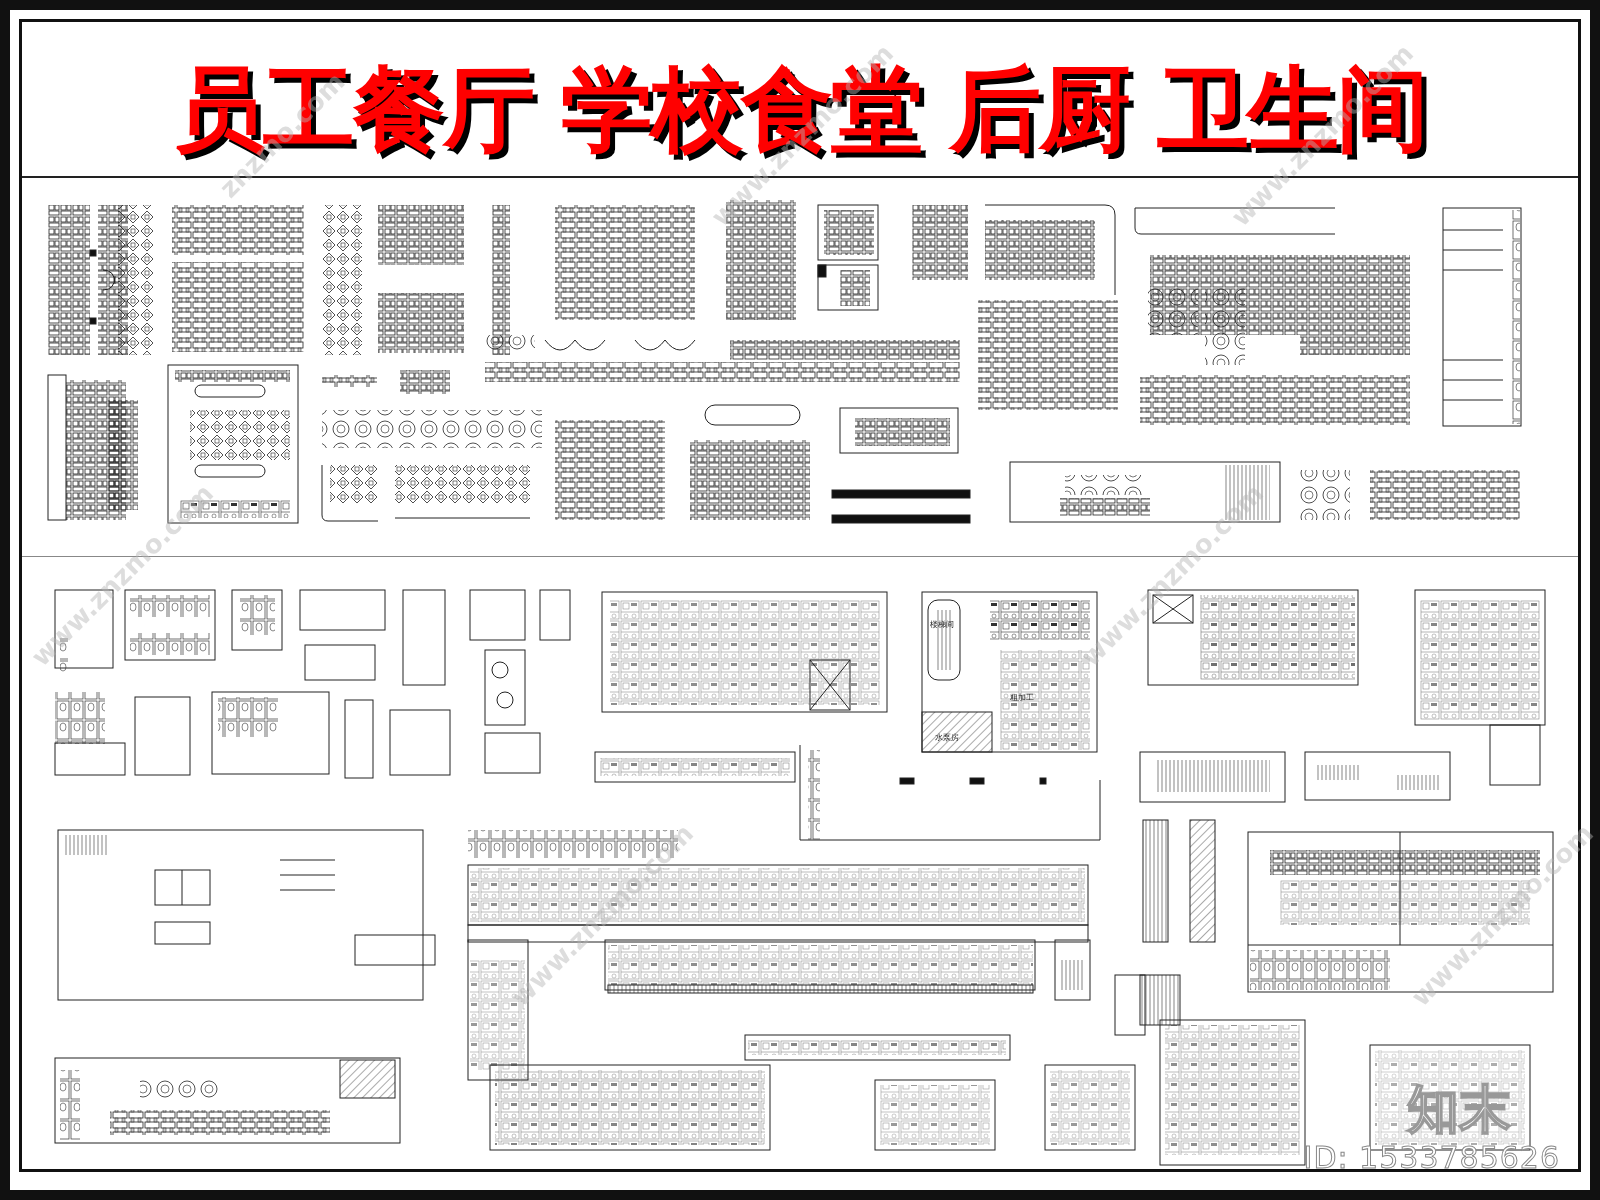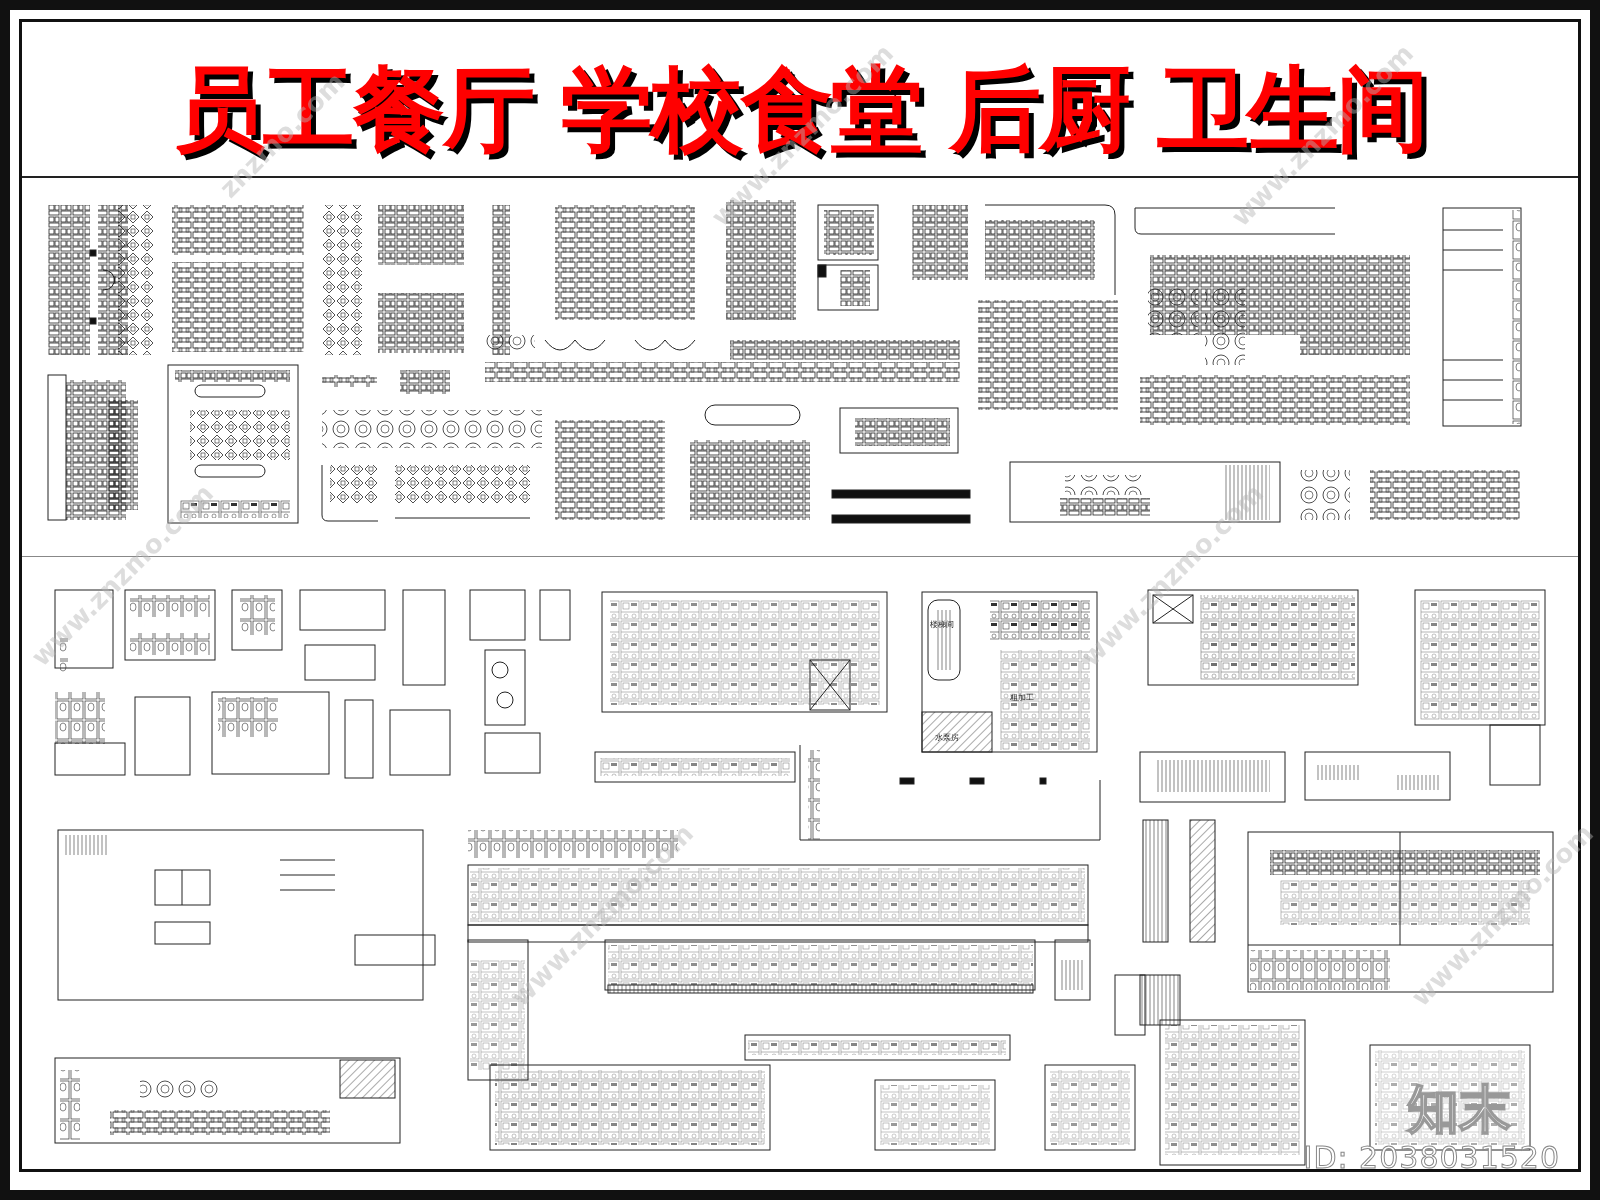--- a/index.html
+++ b/index.html
@@ -273,13 +273,13 @@
 
 <div class="wm" style="left:200px;top:120px;">znzmo.com</div>
 <div class="wm" style="left:680px;top:120px;">www.znzmo.com</div>
 <div class="wm" style="left:1200px;top:120px;">www.znzmo.com</div>
 <div class="wm" style="left:0px;top:560px;">www.znzmo.com</div>
 <div class="wm" style="left:1050px;top:560px;">www.znzmo.com</div>
 <div class="wm" style="left:480px;top:900px;">www.znzmo.com</div>
 <div class="wm" style="left:1380px;top:900px;">www.znzmo.com</div>
 
 <div class="logo-badge">知末</div>
-<div class="id-badge">ID: 2038031520</div>
+<div class="id-badge">ID: 1533785626</div>
 
 </body></html>

